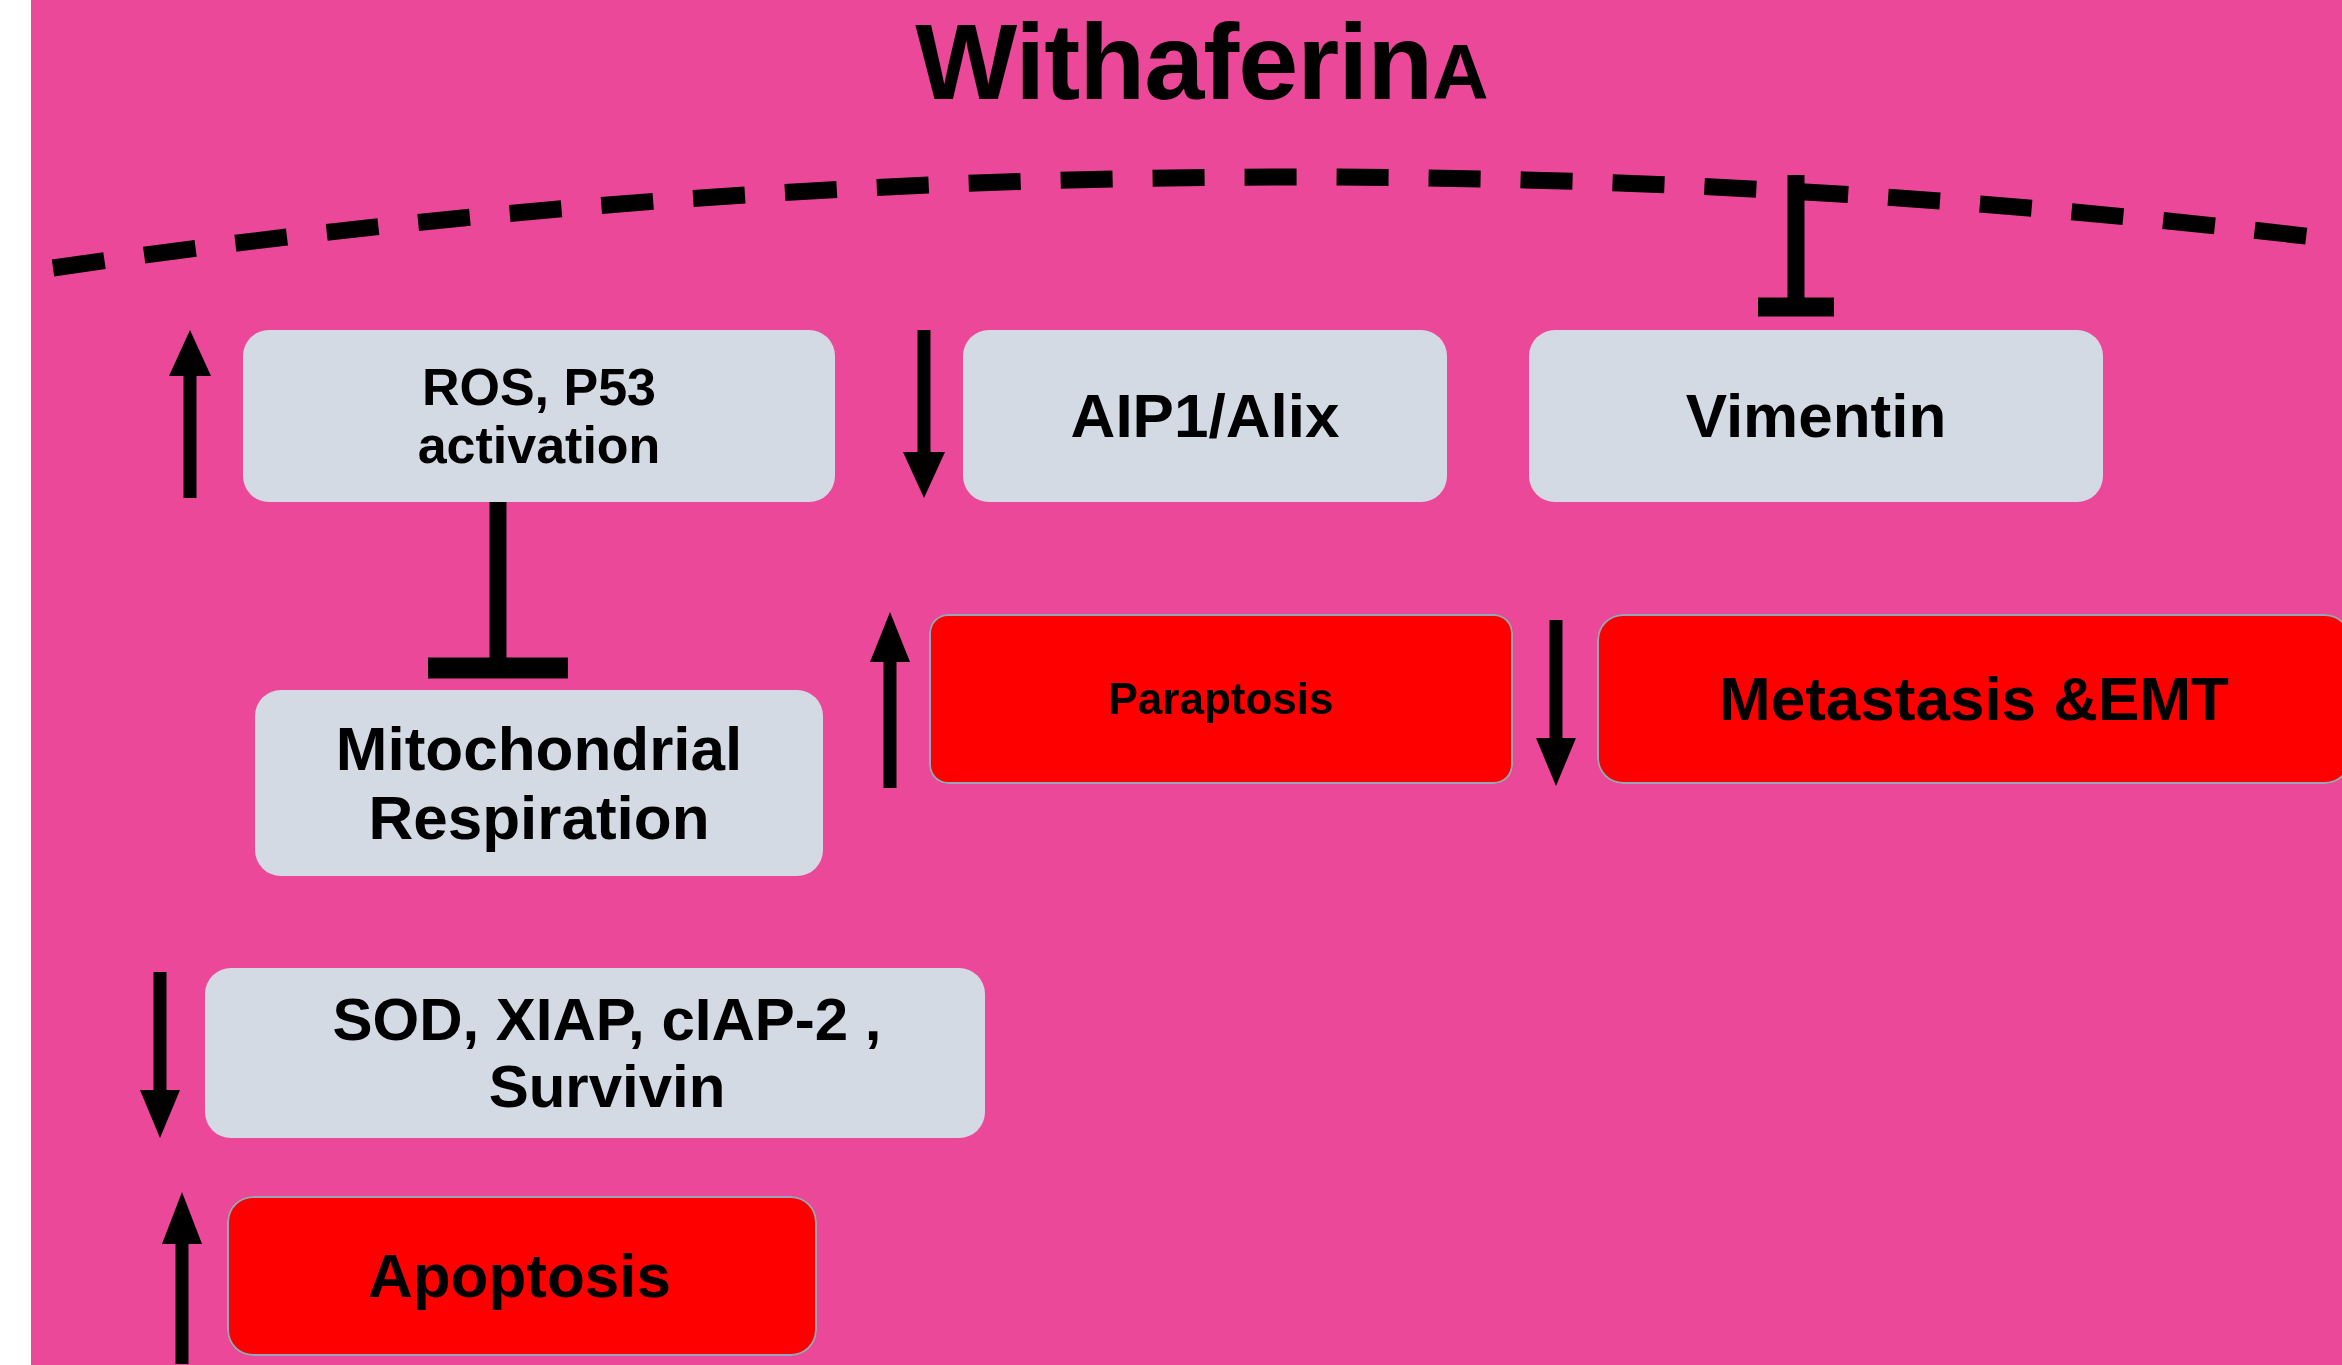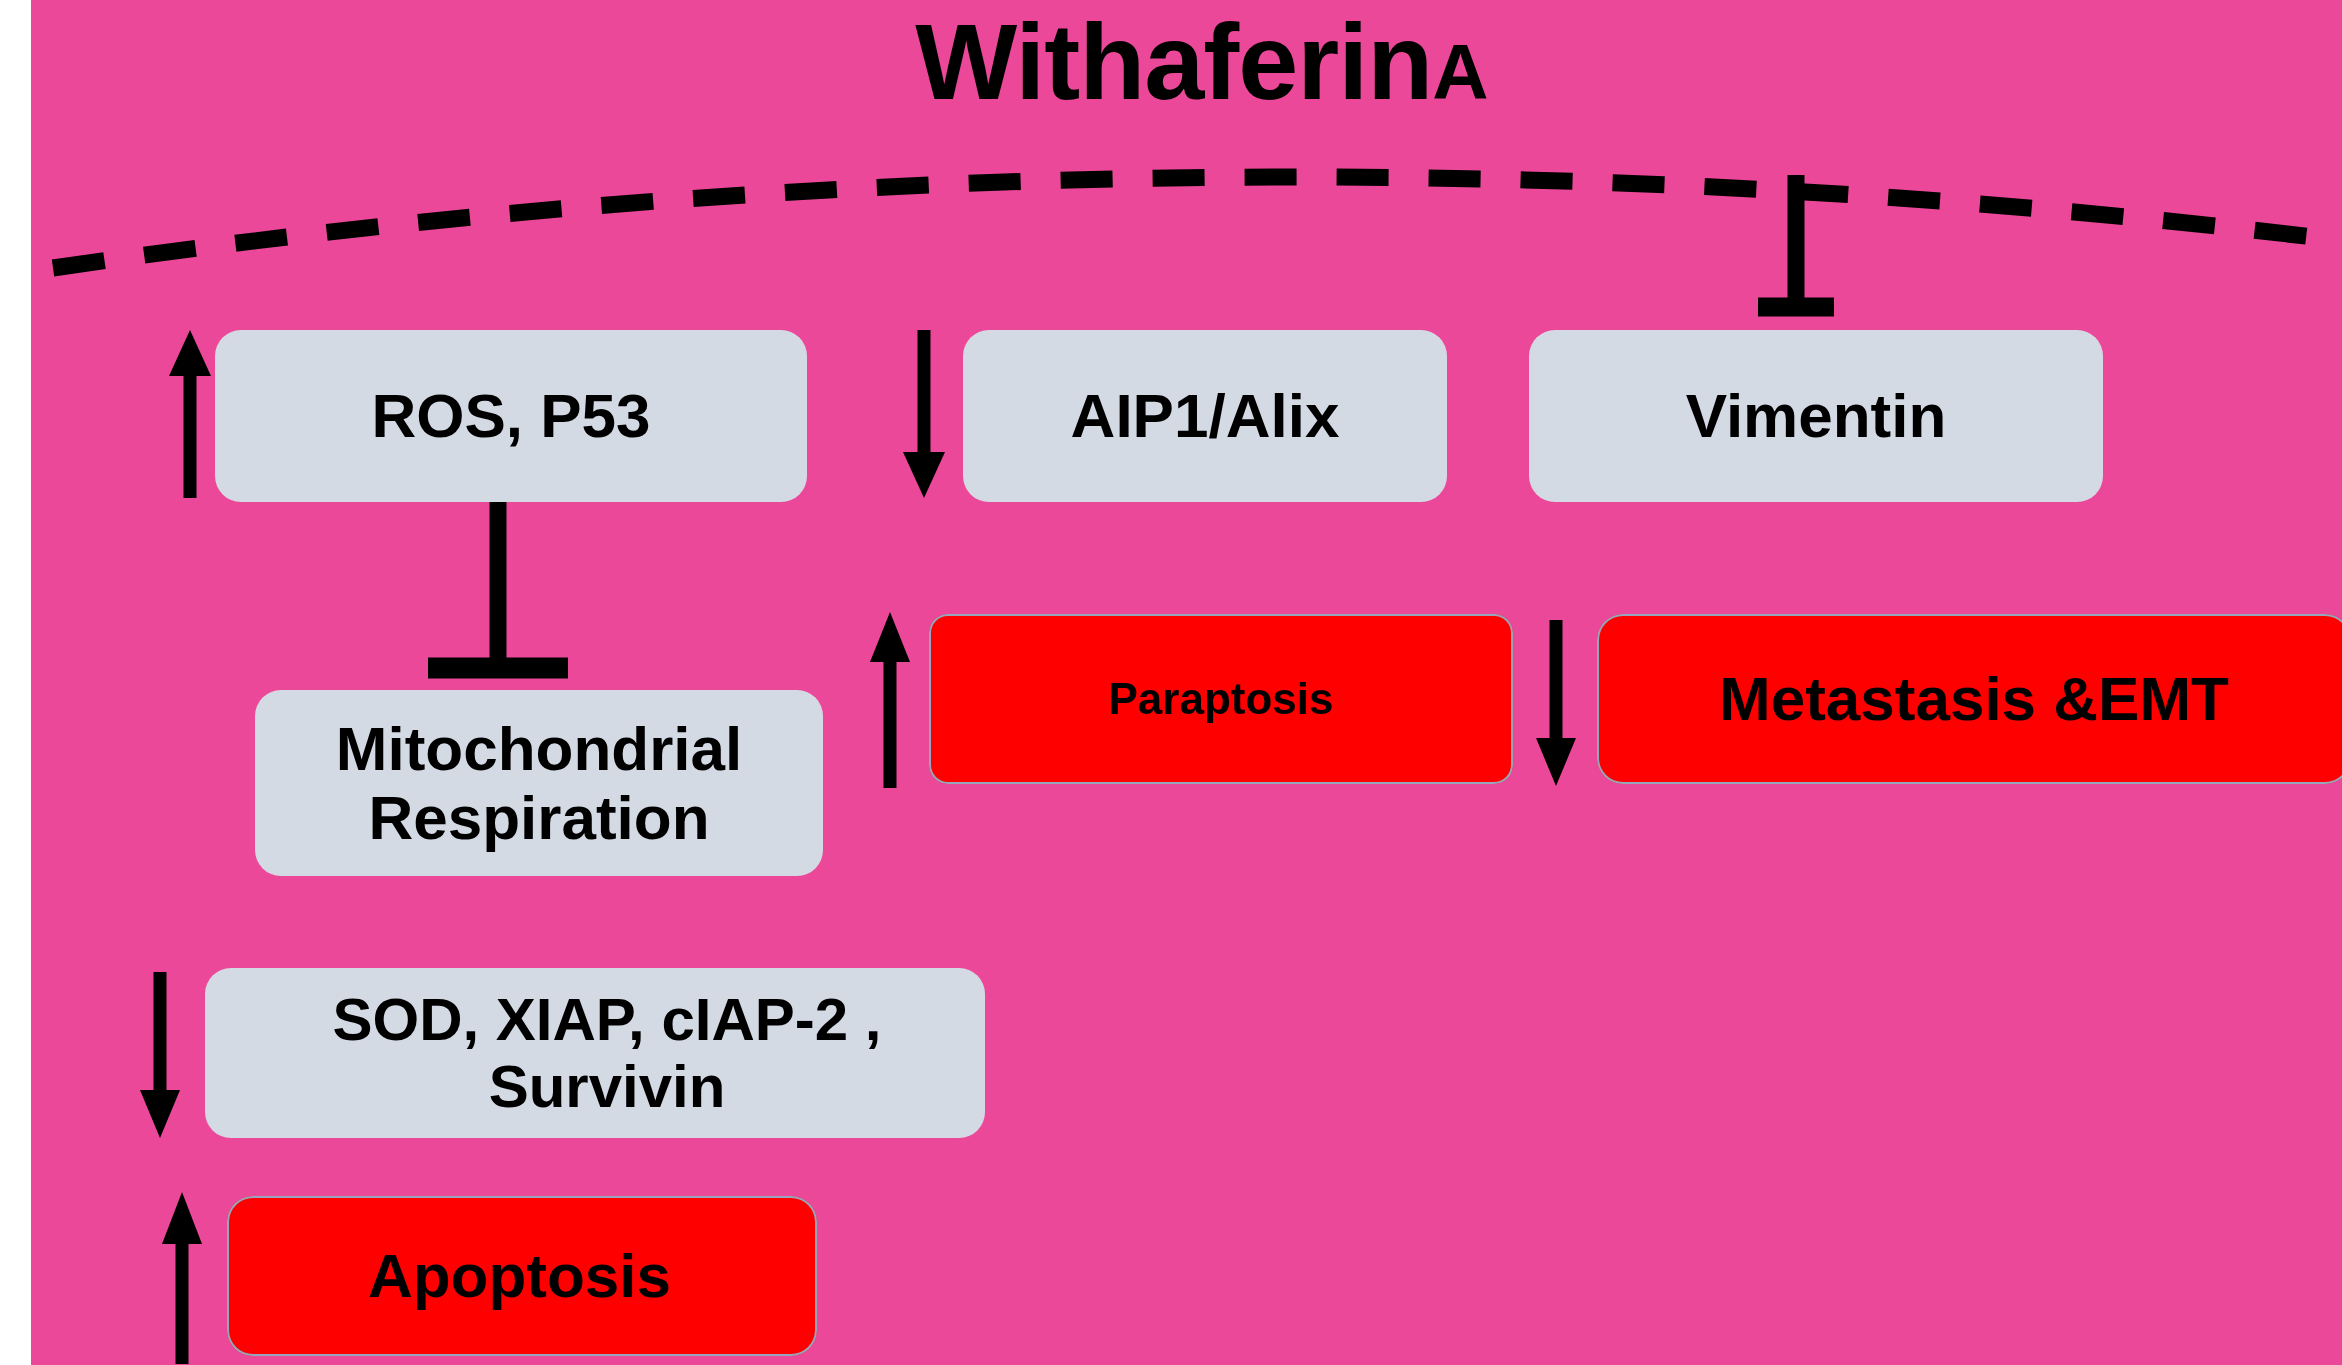--- a/index.html
+++ b/index.html
@@ -72,21 +72,21 @@
 
   
   .reg {
     position: absolute;
   }
 
   
   .inhib { position: absolute; }
 
   
-  #node-ros       { left: 184px;  top: 330px;  width: 592px;  height: 172px; font-size: 62px; }
+  #node-ros       { left: 212px;  top: 330px;  width: 592px;  height: 172px; font-size: 52px; }
   #node-aip1      { left: 932px;  top: 330px;  width: 484px;  height: 172px; font-size: 62px; }
   #node-vimentin  { left: 1498px; top: 330px;  width: 574px;  height: 172px; font-size: 62px; }
   #node-mito      { left: 224px;  top: 690px;  width: 568px;  height: 186px; font-size: 62px; }
   #node-paraptosis{ left: 898px;  top: 614px;  width: 584px;  height: 170px; font-size: 44px; border-radius: 19px; }
   #node-metastasis{ left: 1566px; top: 614px;  width: 754px;  height: 170px; font-size: 62px; }
   #node-sod       { left: 174px;  top: 968px;  width: 780px;  height: 170px; font-size: 60px; padding-left: 36px; }
   #node-apoptosis { left: 196px;  top: 1196px; width: 590px;  height: 160px; font-size: 62px; padding-left: 7px; }
 </style>
 </head>
 <body>
@@ -137,20 +137,21 @@
   </svg>
 
   <svg class="reg" style="left:122px; top:1192px; width:58px; height:172px;" viewBox="0 0 58 172">
     <line x1="29" y1="172" x2="29" y2="30" stroke="#000000" stroke-width="13"></line>
     <polygon points="29,0 9,52 49,52" fill="#000000"></polygon>
   </svg>
 
   <div class="node grey" id="node-ros">
     <div>
       <span class="label">ROS, P53</span>
+      <span class="label">activation</span>
     </div>
   </div>
 
   <div class="node grey" id="node-aip1">
     <div>
       <span class="label">AIP1/Alix</span>
     </div>
   </div>
 
   <div class="node grey" id="node-vimentin">

